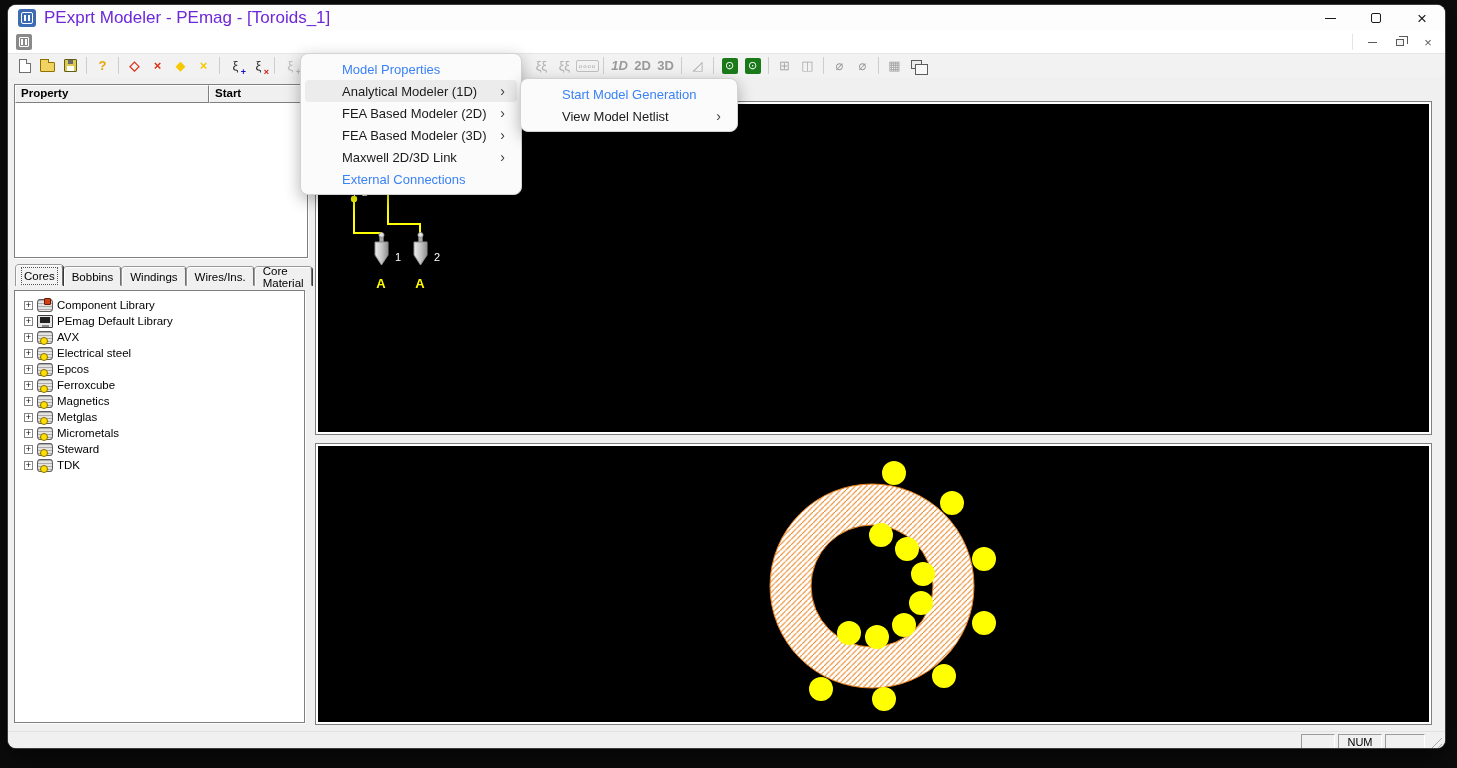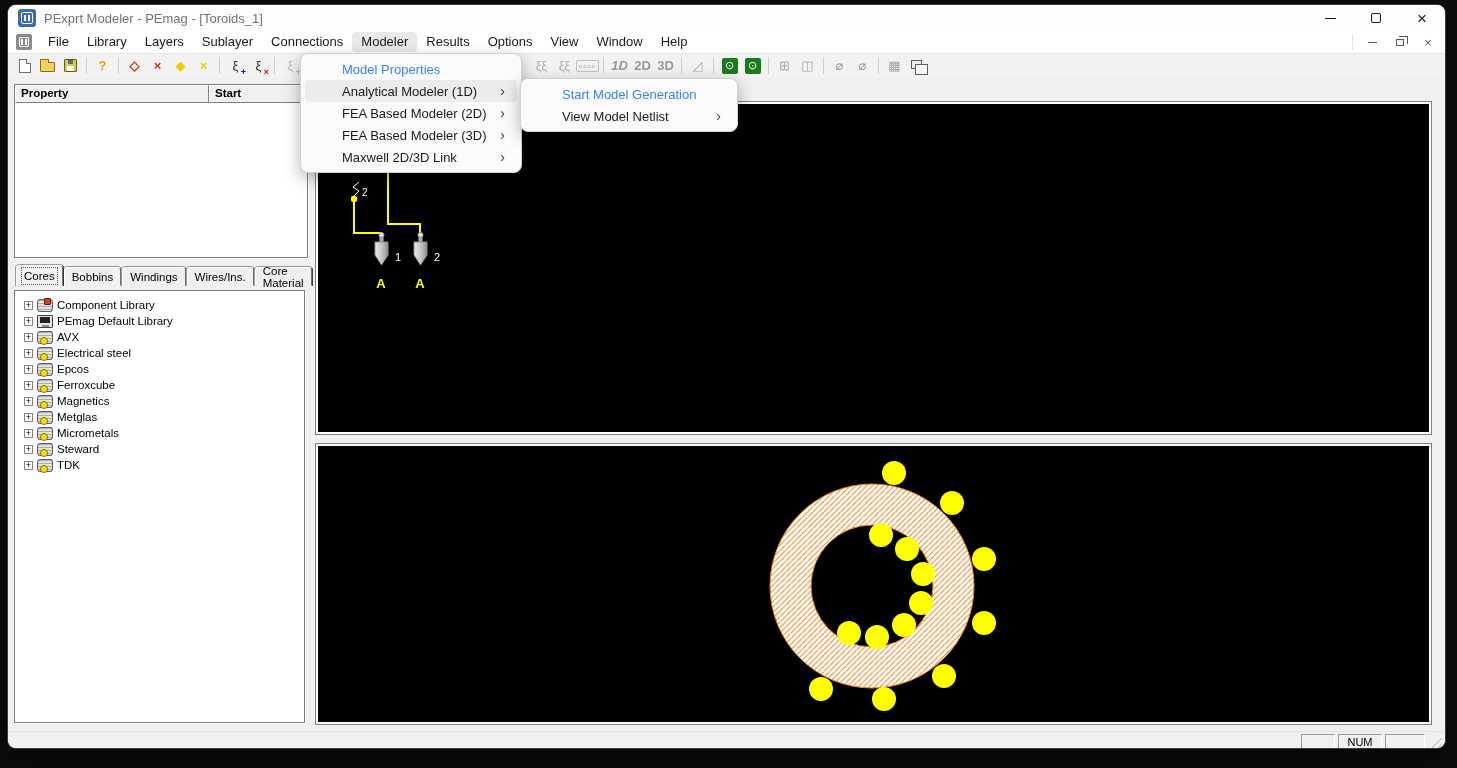--- a/index.html
+++ b/index.html
@@ -12,21 +12,21 @@
     box-shadow:0 0 0 1px #3c3c3c, 0 10px 28px rgba(0,0,0,.65); }
 
   
   .titlebar { position:absolute; left:0; top:0; right:0; height:26px; background:#fdfdfd;
     display:flex; align-items:center; padding-left:10px; }
   .app-icon { width:18px; height:18px; background:#3d6bb3; border-radius:3px; margin-right:8px;
     position:relative; flex:0 0 auto; }
   .app-icon::before { content:''; position:absolute; inset:3px; border:1px solid #fff; border-radius:2px; }
   .app-icon::after { content:''; position:absolute; left:6px; top:6px; width:2px; height:6px;
     background:#fff; box-shadow:4px 0 0 #fff; }
-  .title-text { font-size:13px; color:#737373; }
+  .title-text { font-size:17px; color:#6d28d9; }
   .win-controls { margin-left:auto; display:flex; height:26px; }
   .wc { width:46px; height:26px; display:flex; align-items:center; justify-content:center; color:#1a1a1a; }
   .wc-min-glyph { width:11px; height:1px; background:#1a1a1a; }
   .wc-max-glyph { width:10px; height:10px; border:1px solid #1a1a1a; border-radius:2px; }
   .wc-close-glyph { font-size:17px; line-height:17px; }
 
   
   .menubar { position:absolute; left:0; top:26px; right:0; height:22px; background:#ffffff;
     display:flex; align-items:center; padding:0 6px 0 4px; }
   .mdi-icon { width:16px; height:16px; background:#8a8a8a; border-radius:2px; margin:0 7px 0 4px;
@@ -154,33 +154,20 @@
             <span class="wc-max-glyph"></span>
           </div>
         <div class="wc">
             <span class="wc-close-glyph">×</span>
           </div>
       </div>
     </div>
 
     <div class="menubar">
       <div class="mdi-icon"></div>
-      <div id="menus">
-          <div class="menu-item">File</div>
-          <div class="menu-item">Library</div>
-          <div class="menu-item">Layers</div>
-          <div class="menu-item">Sublayer</div>
-          <div class="menu-item">Connections</div>
-          <div class="menu-item open">Modeler</div>
-          <div class="menu-item">Results</div>
-          <div class="menu-item">Options</div>
-          <div class="menu-item">View</div>
-          <div class="menu-item">Window</div>
-          <div class="menu-item">Help</div>
-        </div>
       <div class="mdi-controls">
         <div class="mdic">
             <span class="mdic-min"></span>
           </div>
         <div class="mdic">
             <span class="mdic-restore"></span>
           </div>
         <div class="mdic">
             <span class="mdic-close">×</span>
           </div>
@@ -455,20 +442,23 @@
           <span class="pm-arrow">›</span>
         </div>
         <div class="pm-item">
           <span class="pm-label">FEA Based Modeler (3D)</span>
           <span class="pm-arrow">›</span>
         </div>
         <div class="pm-item">
           <span class="pm-label">Maxwell 2D/3D Link</span>
           <span class="pm-arrow">›</span>
         </div>
+        <div class="pm-item dis">
+          <span class="pm-label">External Connections</span>
+        </div>
       </div>
     <div class="popup" id="submenu">
         <div class="pm-item dis">
           <span class="pm-label">Start Model Generation</span>
         </div>
         <div class="pm-item">
           <span class="pm-label">View Model Netlist</span>
           <span class="pm-arrow">›</span>
         </div>
       </div>

